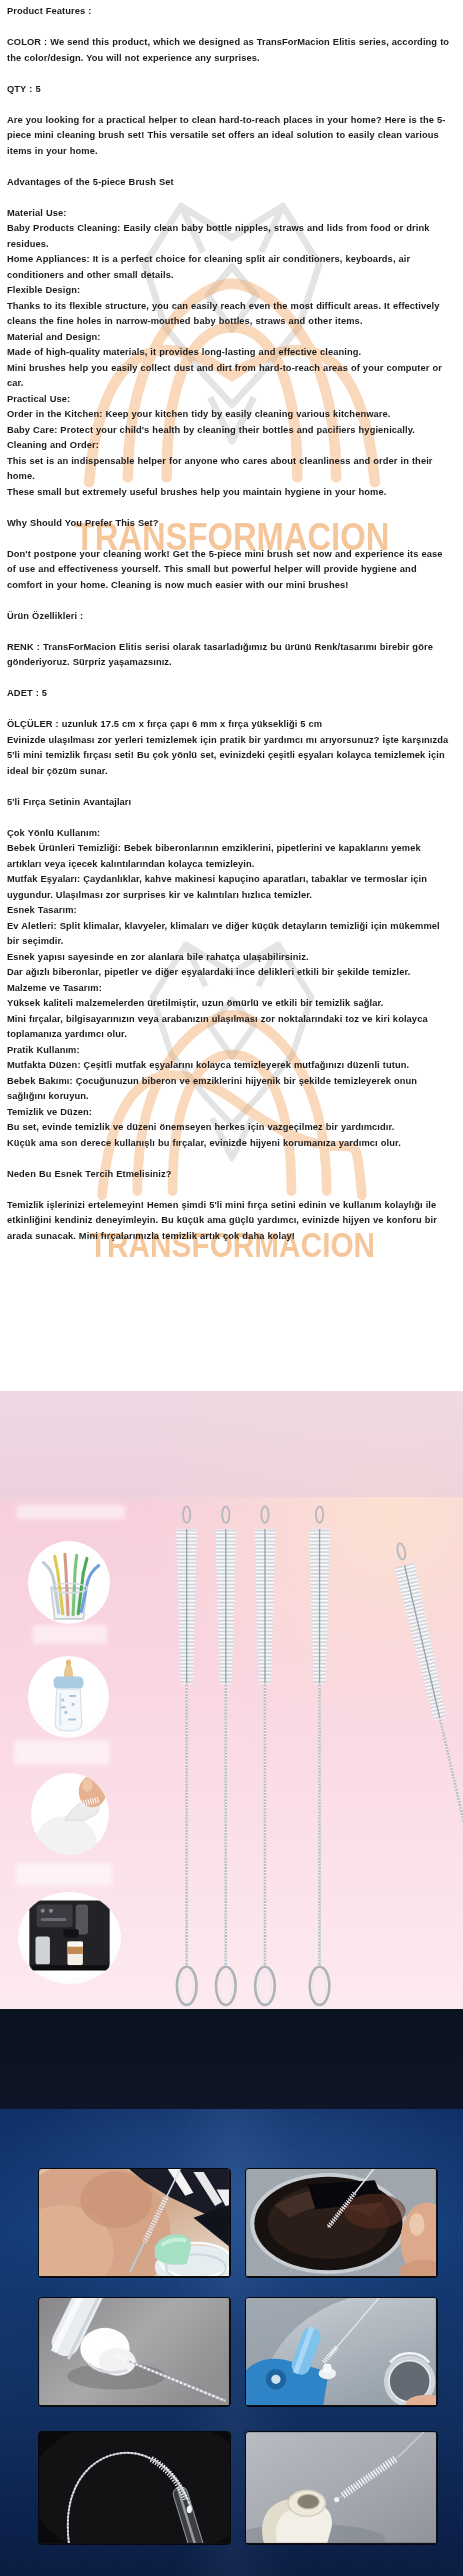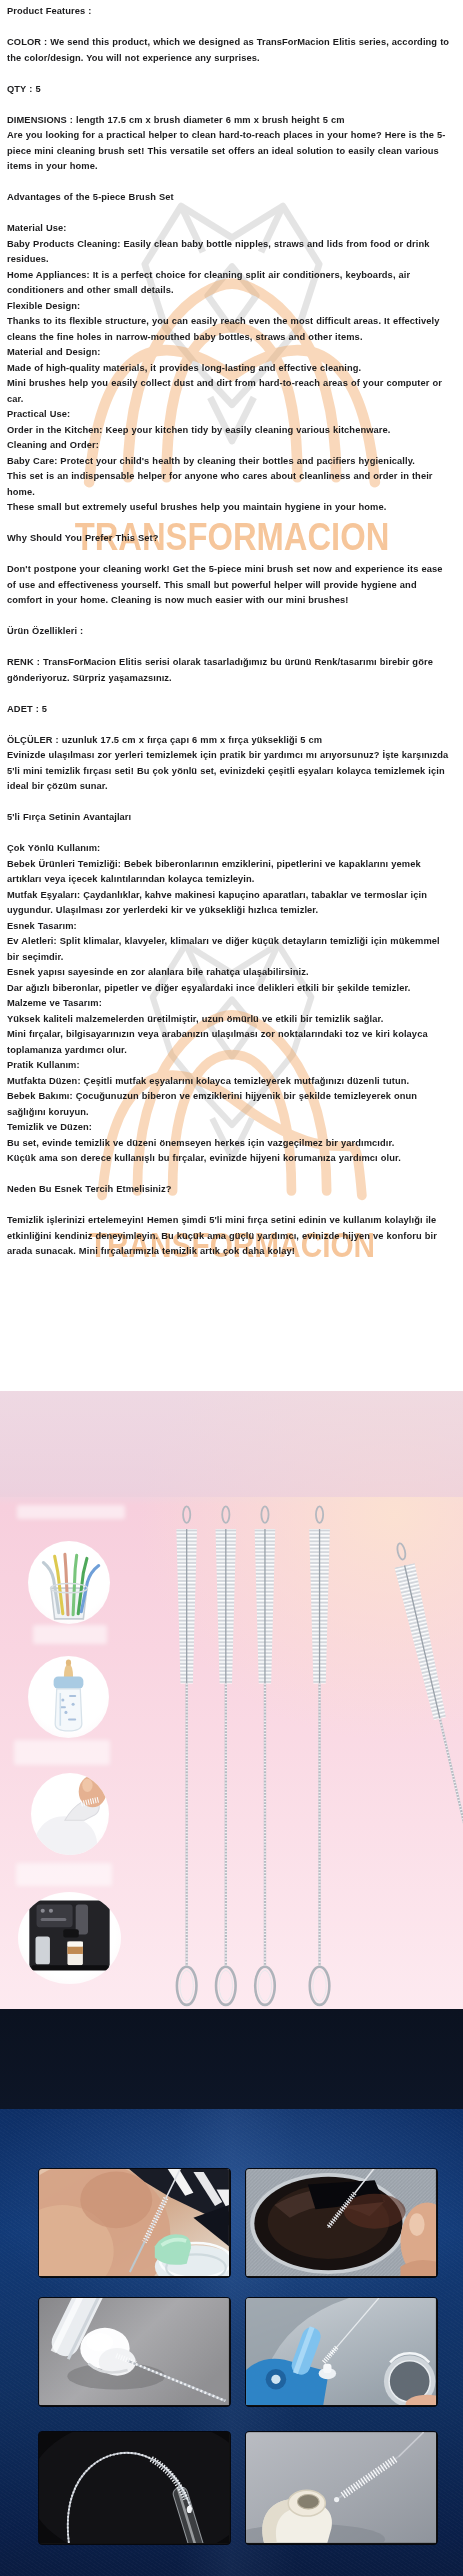--- a/index.html
+++ b/index.html
@@ -82,58 +82,57 @@
 
   <section class="desc">
     <div>
 
     <div class="tl">Product Features :</div>
         <div class="tl"></div>
         <div class="tl">COLOR : We send this product, which we designed as TransForMacion Elitis series, according to the color/design. You will not experience any surprises.</div>
         <div class="tl"></div>
         <div class="tl">QTY : 5</div>
         <div class="tl"></div>
-        <div class="tl">DIMENSIONS : length 17.5 cm x brush diameter 6 mm x brush height 5 cm</div>
         <div class="tl">Are you looking for a practical helper to clean hard-to-reach places in your home? Here is the 5-piece mini cleaning brush set! This versatile set offers an ideal solution to easily clean various items in your home.</div>
         <div class="tl"></div>
         <div class="tl">Advantages of the 5-piece Brush Set</div>
         <div class="tl"></div>
         <div class="tl">Material Use:</div>
         <div class="tl">Baby Products Cleaning: Easily clean baby bottle nipples, straws and lids from food or drink residues.</div>
         <div class="tl">Home Appliances: It is a perfect choice for cleaning split air conditioners, keyboards, air conditioners and other small details.</div>
         <div class="tl">Flexible Design:</div>
         <div class="tl">Thanks to its flexible structure, you can easily reach even the most difficult areas. It effectively cleans the fine holes in narrow-mouthed baby bottles, straws and other items.</div>
         <div class="tl">Material and Design:</div>
         <div class="tl">Made of high-quality materials, it provides long-lasting and effective cleaning.</div>
         <div class="tl">Mini brushes help you easily collect dust and dirt from hard-to-reach areas of your computer or car.</div>
         <div class="tl">Practical Use:</div>
         <div class="tl">Order in the Kitchen: Keep your kitchen tidy by easily cleaning various kitchenware.</div>
+        <div class="tl">Baby Care: Protect your child's health by cleaning their bottles and pacifiers hygienically.</div>
         <div class="tl">Cleaning and Order:</div>
-        <div class="tl">Baby Care: Protect your child's health by cleaning their bottles and pacifiers hygienically.</div>
         <div class="tl">This set is an indispensable helper for anyone who cares about cleanliness and order in their home.</div>
         <div class="tl">These small but extremely useful brushes help you maintain hygiene in your home.</div>
         <div class="tl"></div>
         <div class="tl">Why Should You Prefer This Set?</div>
         <div class="tl"></div>
         <div class="tl">Don't postpone your cleaning work! Get the 5-piece mini brush set now and experience its ease of use and effectiveness yourself. This small but powerful helper will provide hygiene and comfort in your home. Cleaning is now much easier with our mini brushes!</div>
         <div class="tl"></div>
         <div class="tl">Ürün Özellikleri :</div>
         <div class="tl"></div>
         <div class="tl">RENK : TransForMacion Elitis serisi olarak tasarladığımız bu ürünü Renk/tasarımı birebir göre gönderiyoruz. Sürpriz yaşamazsınız.</div>
         <div class="tl"></div>
         <div class="tl">ADET : 5</div>
         <div class="tl"></div>
         <div class="tl">ÖLÇÜLER : uzunluk 17.5 cm x fırça çapı 6 mm x fırça yüksekliği 5 cm</div>
         <div class="tl">Evinizde ulaşılması zor yerleri temizlemek için pratik bir yardımcı mı arıyorsunuz? İşte karşınızda 5'li mini temizlik fırçası seti! Bu çok yönlü set, evinizdeki çeşitli eşyaları kolayca temizlemek için ideal bir çözüm sunar.</div>
         <div class="tl"></div>
         <div class="tl">5'li Fırça Setinin Avantajları</div>
         <div class="tl"></div>
         <div class="tl">Çok Yönlü Kullanım:</div>
         <div class="tl">Bebek Ürünleri Temizliği: Bebek biberonlarının emziklerini, pipetlerini ve kapaklarını yemek artıkları veya içecek kalıntılarından kolayca temizleyin.</div>
-        <div class="tl">Mutfak Eşyaları: Çaydanlıklar, kahve makinesi kapuçino aparatları, tabaklar ve termoslar için uygundur. Ulaşılması zor yerlerdeki kir ve yüksekliği hızlıca temizler.</div>
+        <div class="tl">Mutfak Eşyaları: Çaydanlıklar, kahve makinesi kapuçino aparatları, tabaklar ve termoslar için uygundur. Ulaşılması zor surprises kir ve kalıntıları hızlıca temizler.</div>
         <div class="tl">Esnek Tasarım:</div>
         <div class="tl">Ev Aletleri: Split klimalar, klavyeler, klimaları ve diğer küçük detayların temizliği için mükemmel bir seçimdir.</div>
         <div class="tl">Esnek yapısı sayesinde en zor alanlara bile rahatça ulaşabilirsiniz.</div>
         <div class="tl">Dar ağızlı biberonlar, pipetler ve diğer eşyalardaki ince delikleri etkili bir şekilde temizler.</div>
         <div class="tl">Malzeme ve Tasarım:</div>
         <div class="tl">Yüksek kaliteli malzemelerden üretilmiştir, uzun ömürlü ve etkili bir temizlik sağlar.</div>
         <div class="tl">Mini fırçalar, bilgisayarınızın veya arabanızın ulaşılması zor noktalarındaki toz ve kiri kolayca toplamanıza yardımcı olur.</div>
         <div class="tl">Pratik Kullanım:</div>
         <div class="tl">Mutfakta Düzen: Çeşitli mutfak eşyalarını kolayca temizleyerek mutfağınızı düzenli tutun.</div>
         <div class="tl">Bebek Bakımı: Çocuğunuzun biberon ve emziklerini hijyenik bir şekilde temizleyerek onun sağlığını koruyun.</div>

